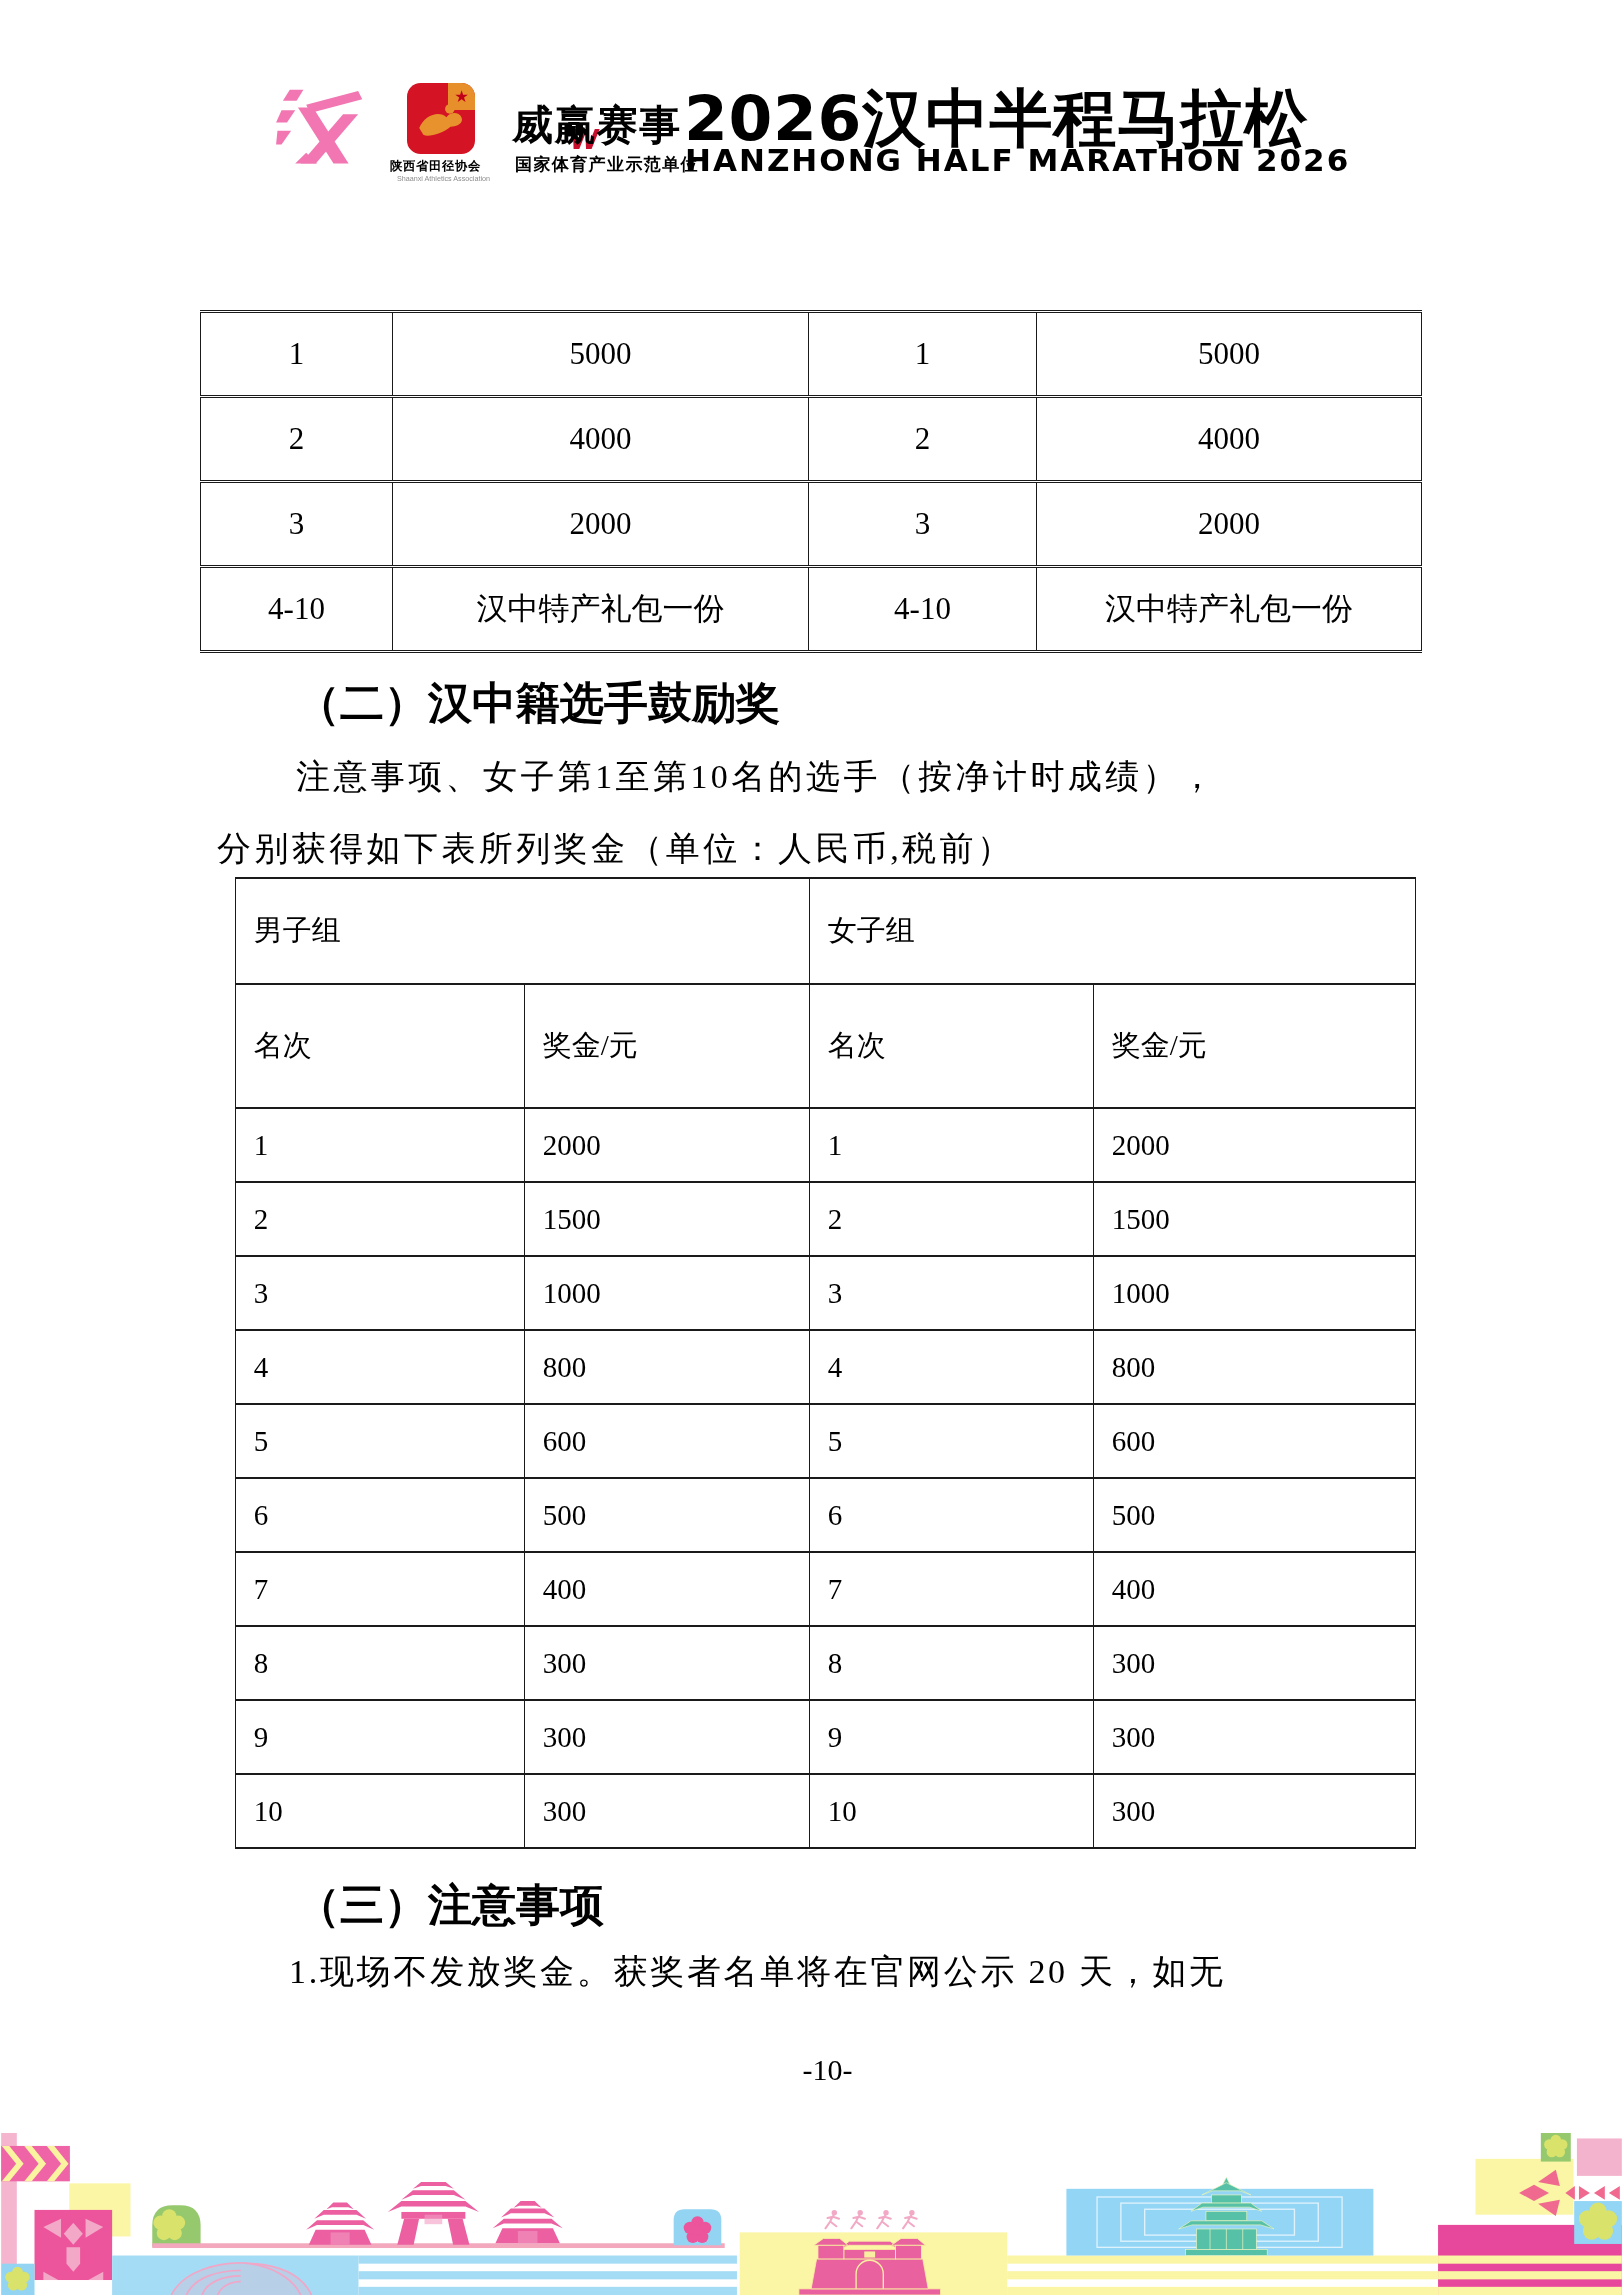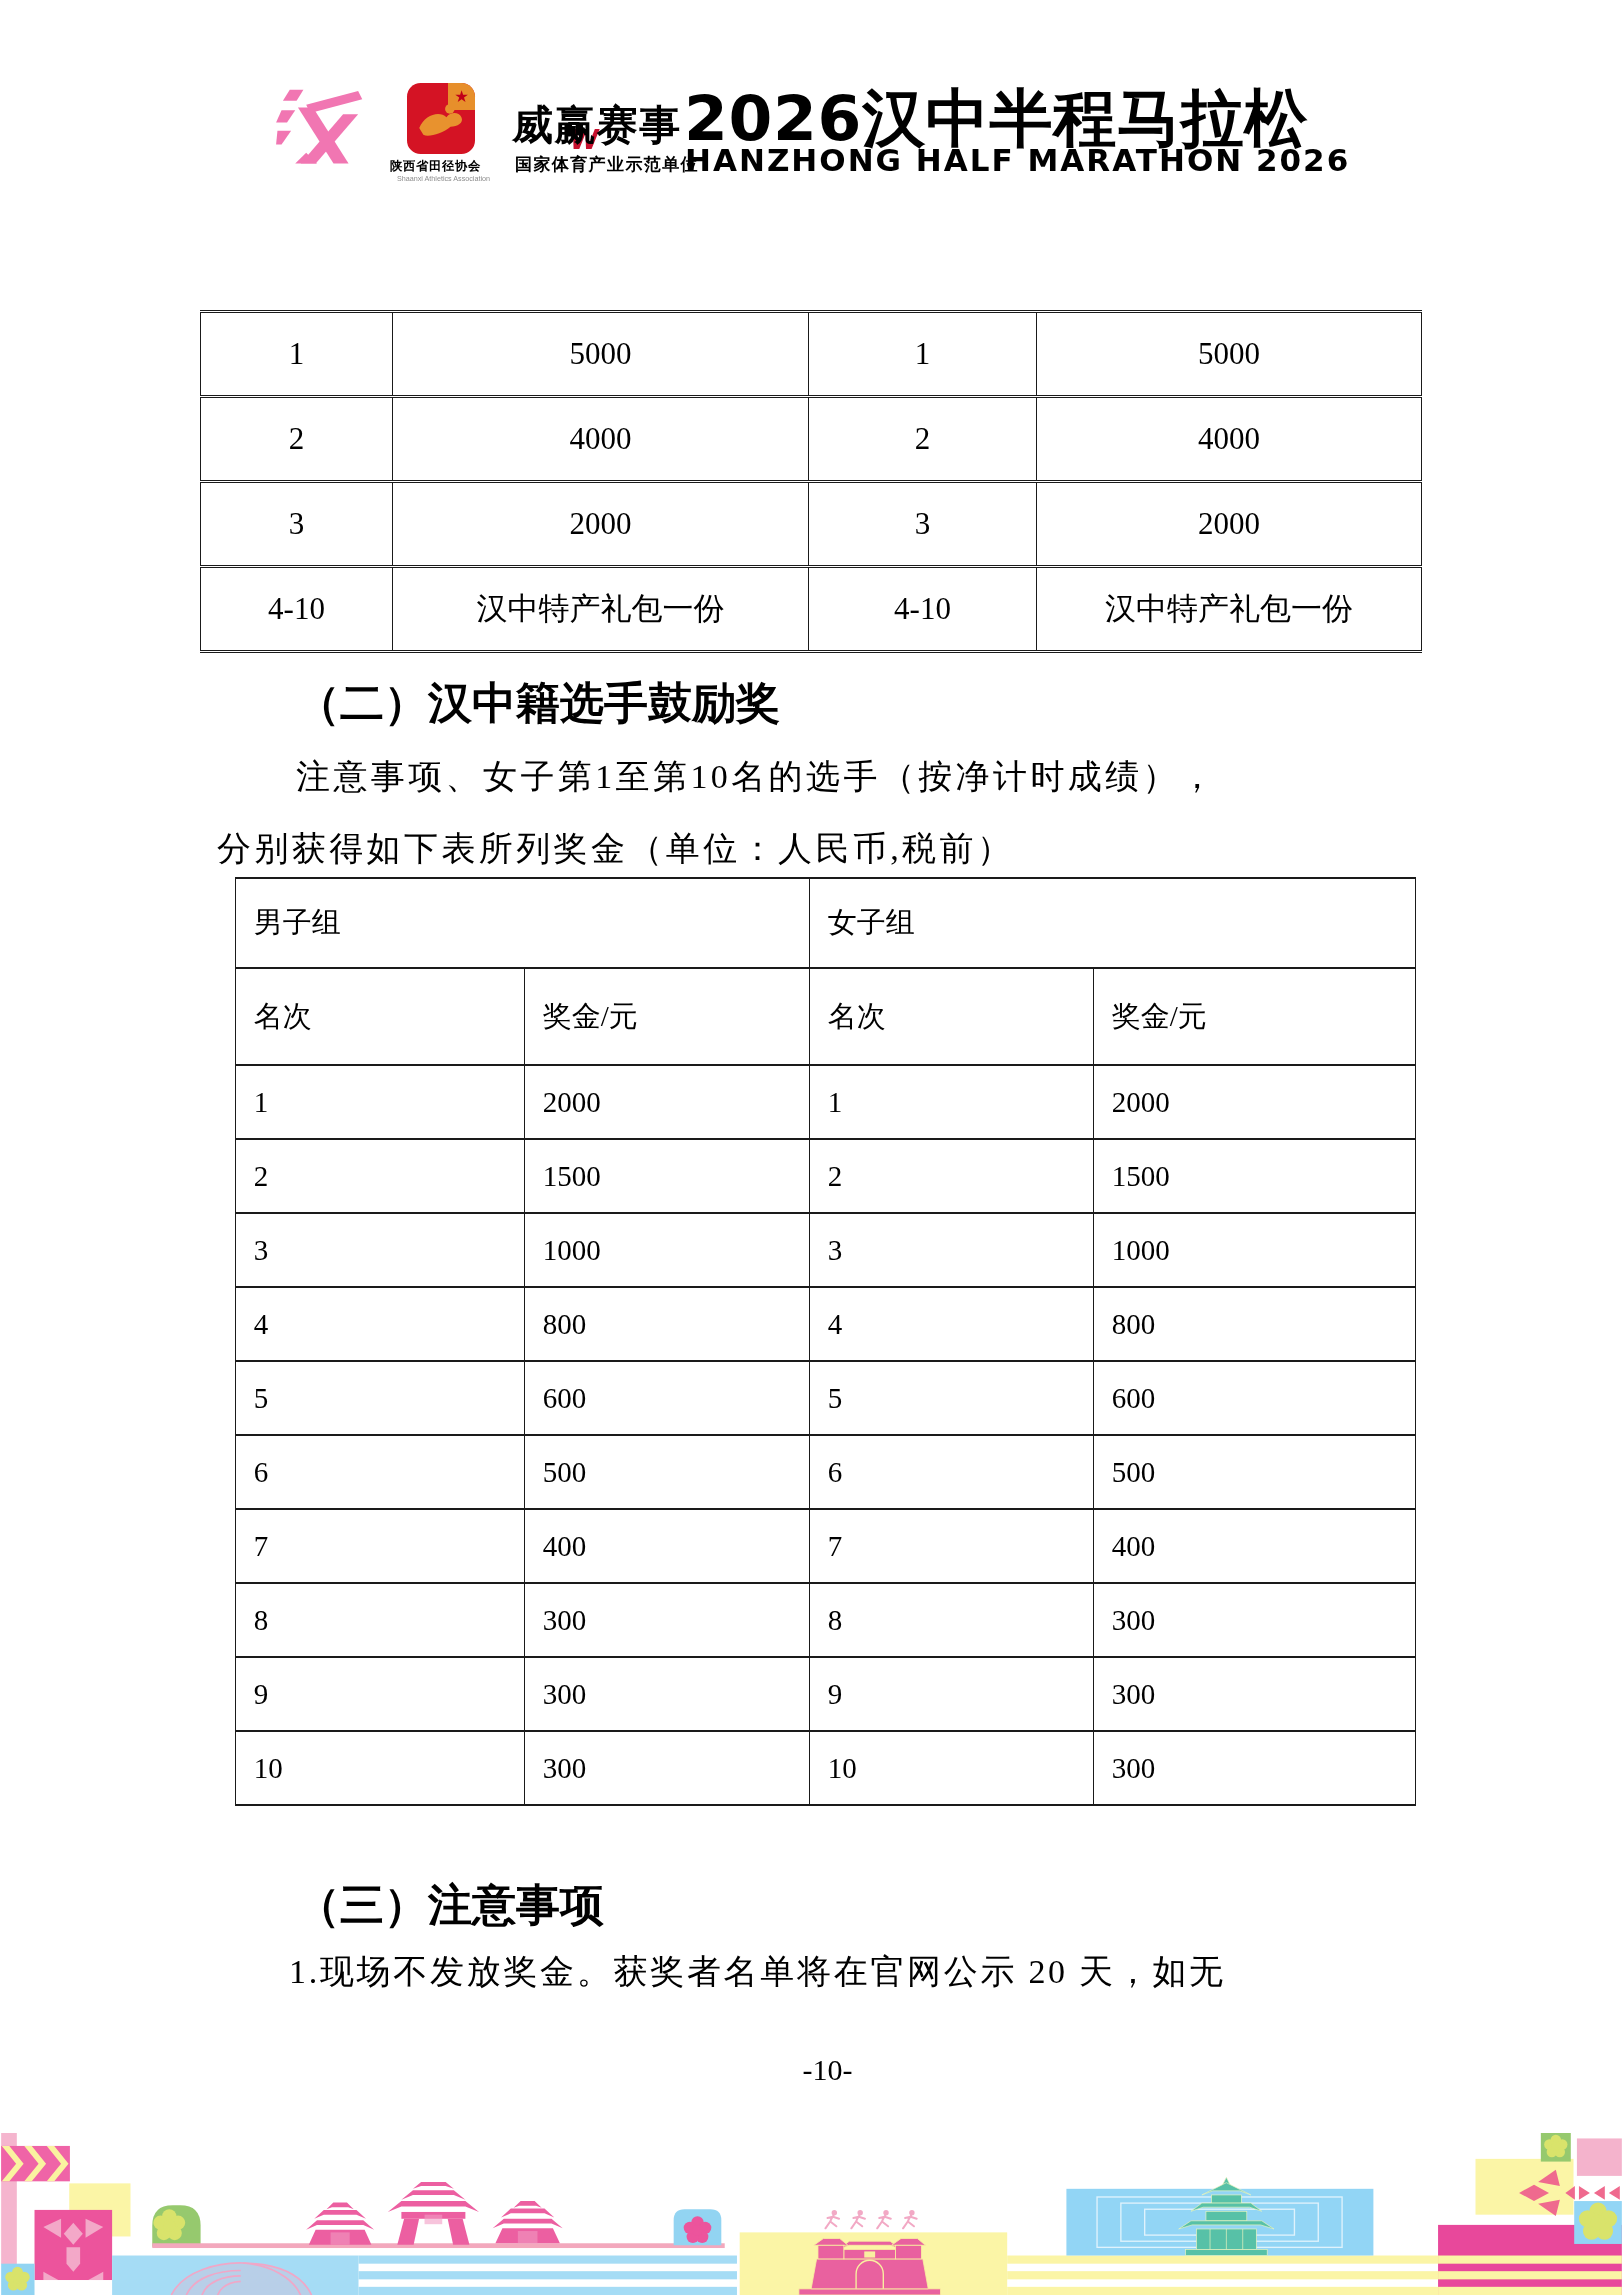--- a/index.html
+++ b/index.html
@@ -43,22 +43,22 @@
   td{vertical-align:middle;overflow:hidden;}
   .t1{left:200px;top:310px;width:1221px;}
   .t1 td{border-left:1.4px solid #1a1a1a;border-right:1.4px solid #1a1a1a;
          border-top:3.4px double #1a1a1a;border-bottom:3.4px double #1a1a1a;
          font-size:31px;text-align:center;}
   .t1 tr{height:85px;}
   .t2{left:235px;top:877px;width:1180px;}
   .t2 td{border-left:1.4px solid #1a1a1a;border-right:1.4px solid #1a1a1a;
          border-top:2.7px solid #1a1a1a;border-bottom:2.7px solid #1a1a1a;
          font-size:29px;text-align:left;padding-left:17.7px;}
-  .t2 tr.grp{height:90px;}
-  .t2 tr.colh{height:97px;}
+  .t2 tr.grp{height:106px;}
+  .t2 tr.colh{height:124px;}
   .t2 tr.d{height:74px;}
 
   
   .footer-strip{left:0;top:2133px;width:1623px;height:162px;}
 </style>
 </head>
 <body>
 
 <div class="page">
 

